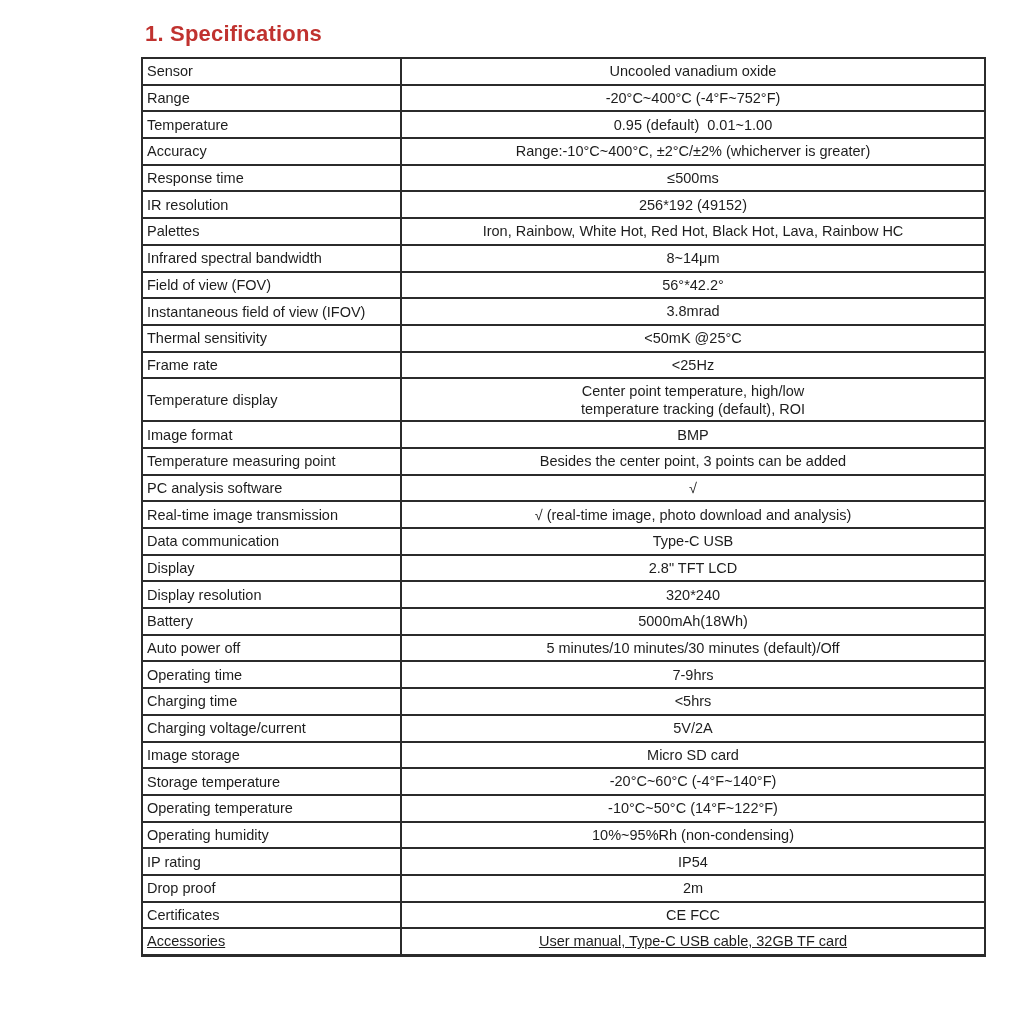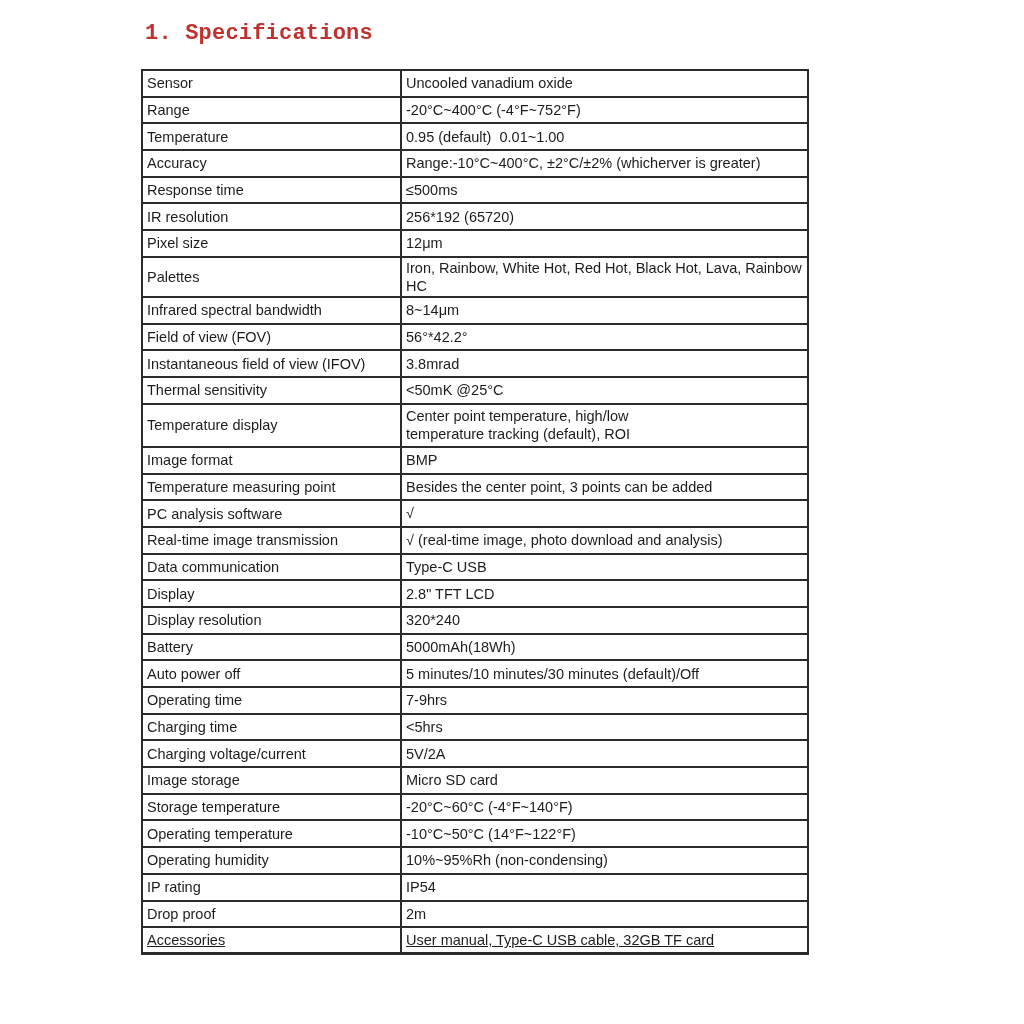--- a/index.html
+++ b/index.html
@@ -20,27 +20,26 @@
   }
   .section-title {
     position: absolute;
     left: 145px;
     top: 21px;
     font-size: 22px;
     font-weight: bold;
     color: #c0322f;
     letter-spacing: 0.2px;
     margin: 0;
-    font-family: Liberation Mono, monospace;
   }
   table.spec-table {
     position: absolute;
     left: 141px;
-    top: 69px;
-    width: 668px;
+    top: 57px;
+    width: 845px;
     border-collapse: collapse;
     table-layout: fixed;
   }
   table.spec-table td {
     border: 2px solid #2b2b2b;
     font-size: 14.5px;
     color: #1d1d1d;
     padding: 1px 4px;
     overflow: hidden;
     vertical-align: middle;
@@ -51,20 +50,21 @@
   table.spec-table tr.tall {
     height: 43px;
     margin-top: 14px;
   }
   td.spec-label {
     width: 249px;
     text-align: left;
     padding-left: 13px;
   }
   td.spec-value {
+    text-align: center;
     white-space: pre-wrap;
     line-height: 1.25;
   }
   table.spec-table tr:last-child td {
     border-bottom-width: 3px;
     text-decoration: underline;
   }
 </style>
 </head>
 <body>
@@ -95,27 +95,23 @@
       <td class="spec-value">Range:-10°C~400°C, ±2°C/±2% (whicherver is greater)</td>
     </tr>
 
     <tr>
       <td class="spec-label">Response time</td>
       <td class="spec-value">≤500ms</td>
     </tr>
 
     <tr>
       <td class="spec-label">IR resolution</td>
-      <td class="spec-value">256*192 (65720)</td>
-    </tr>
-
-    <tr>
-      <td class="spec-label">Pixel size</td>
-      <td class="spec-value">12μm</td>
-    </tr>
+      <td class="spec-value">256*192 (49152)</td>
+    </tr>
+
 
     <tr>
       <td class="spec-label">Palettes</td>
       <td class="spec-value">Iron, Rainbow, White Hot, Red Hot, Black Hot, Lava, Rainbow HC</td>
     </tr>
 
     <tr>
       <td class="spec-label">Infrared spectral bandwidth</td>
       <td class="spec-value">8~14μm</td>
     </tr>
@@ -128,20 +124,24 @@
     <tr>
       <td class="spec-label">Instantaneous field of view (IFOV)</td>
       <td class="spec-value">3.8mrad</td>
     </tr>
 
     <tr>
       <td class="spec-label">Thermal sensitivity</td>
       <td class="spec-value">&lt;50mK @25°C</td>
     </tr>
 
+    <tr>
+      <td class="spec-label">Frame rate</td>
+      <td class="spec-value">&lt;25Hz</td>
+    </tr>
 
     <tr class="tall">
       <td class="spec-label">Temperature display</td>
       <td class="spec-value">Center point temperature, high/low
 temperature tracking (default), ROI</td>
     </tr>
 
     <tr>
       <td class="spec-label">Image format</td>
       <td class="spec-value">BMP</td>
@@ -226,20 +226,24 @@
     <tr>
       <td class="spec-label">IP rating</td>
       <td class="spec-value">IP54</td>
     </tr>
 
     <tr>
       <td class="spec-label">Drop proof</td>
       <td class="spec-value">2m</td>
     </tr>
 
+    <tr>
+      <td class="spec-label">Certificates</td>
+      <td class="spec-value">CE FCC</td>
+    </tr>
 
     <tr>
       <td class="spec-label">Accessories</td>
       <td class="spec-value">User manual, Type-C USB cable, 32GB TF card</td>
     </tr>
   </tbody>
   </table>
 
 </div>
 

